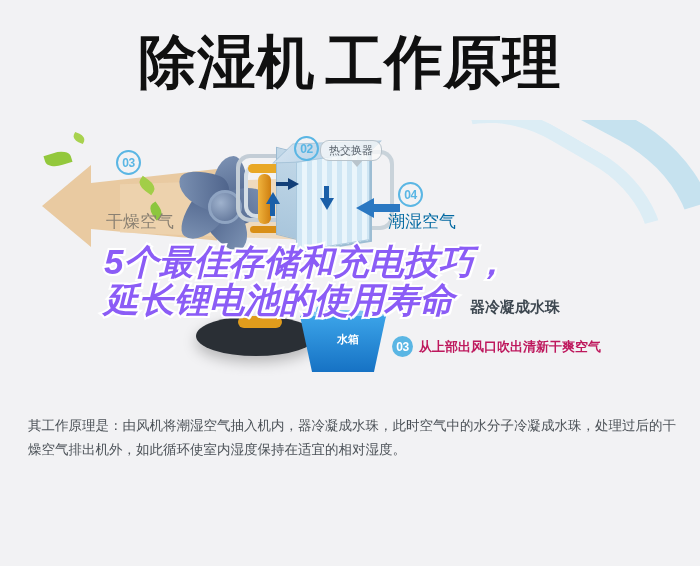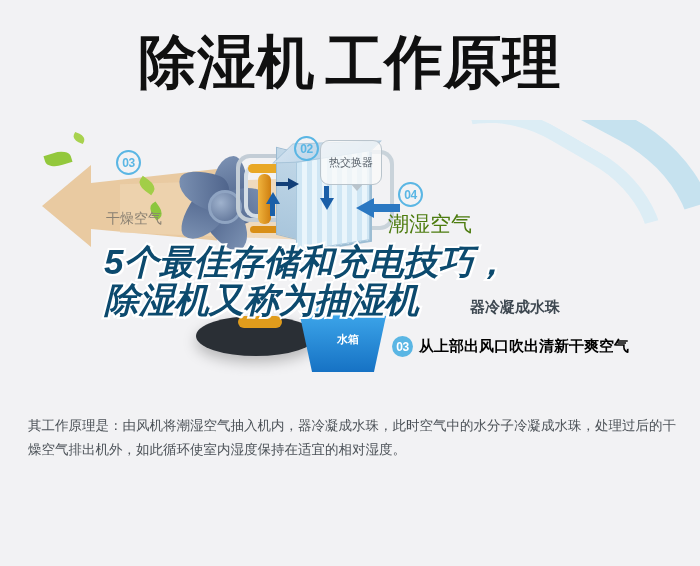--- a/index.html
+++ b/index.html
@@ -199,60 +199,60 @@
     letter-spacing:-0.5px;
   }
   .badge.b-ring{background:transparent;border:2px solid #5ab6e4;color:#5ab6e4;}
   .badge.b-fill{background:#5ab6e4;color:#ffffff;}
 
   .cal-03{left:116px;top:30px;}
   .cal-02{left:294px;top:16px;}
   .cal-01{left:398px;top:62px;}
 
   .cal-text{position:absolute;color:#6c7680;font-size:15px;white-space:nowrap;}
-  .txt-dry{left:106px;top:90px;color:#8a8072;font-size:14px;}
-  .txt-humid{left:388px;top:90px;color:#4d7c0f;font-size:21px;}
+  .txt-dry{left:106px;top:90px;color:#8a8072;font-size:17px;}
+  .txt-humid{left:388px;top:90px;color:#0369a1;font-size:17px;}
 
   
   .bubble{
     position:absolute;left:320px;top:20px;
-    padding:14px 8px;border:1px solid #b9c4cc;border-radius:9px;
+    padding:2px 8px;border:1px solid #b9c4cc;border-radius:9px;
     background:rgba(250,250,250,.75);
     font-size:11px;color:#59626b;white-space:nowrap;
   }
   .bubble:after{
     content:"";position:absolute;left:30px;bottom:-7px;
     width:0;height:0;border-left:6px solid transparent;border-right:6px solid transparent;
     border-top:7px solid #b9c4cc;
   }
 
   
   .step-02{
     position:absolute;left:470px;top:178px;
     font-size:15px;color:#3d4750;white-space:nowrap;font-weight:bold;text-align:right;
   }
   .step-03-row{
     position:absolute;left:392px;top:216px;
     display:flex;align-items:center;gap:6px;white-space:nowrap;
   }
   .step-03-row .badge{position:static;}
-  .step-03-txt{font-size:15px;color:#000000;font-weight:bold;}
+  .step-03-txt{font-size:13px;color:#be185d;font-weight:bold;}
 
   
   .overlay{
     position:absolute;left:0;top:243px;width:700px;
     text-align:left;padding-left:104px;
     box-sizing:border-box;
     pointer-events:none;
   }
   .overlay div{
     font-size:35px;line-height:38px;
     font-weight:bold;
     font-style:italic;
-    color:#0c4a6e;
+    color:#8b5cf6;
     letter-spacing:0px;
     white-space:nowrap;
     -webkit-text-stroke:4px #ffffff;
     paint-order:stroke fill;
     text-shadow:
       0 0 0 #ffffff,
       2px 2px 0 rgba(255,255,255,.9);
   }
 
   
@@ -344,21 +344,21 @@
 
     <div class="step-03-row">
       <span class="badge b-fill">03</span>
       <span class="step-03-txt">从上部出风口吹出清新干爽空气</span>
     </div>
 
   </div>
 
   <div class="overlay">
     <div>5个最佳存储和充电技巧，</div>
-    <div>除湿机又称为抽湿机</div>
+    <div>延长锂电池的使用寿命</div>
   </div>
 
   <div class="fade"></div>
 
   <div class="body-copy">
     <p>其工作原理是：由风机将潮湿空气抽入机内，器冷凝成水珠，此时空气中的水分子冷凝成水珠，处理过后的干燥空气排出机外，如此循环使室内湿度保持在适宜的相对湿度。</p>
   </div>
 
 </div>
 

